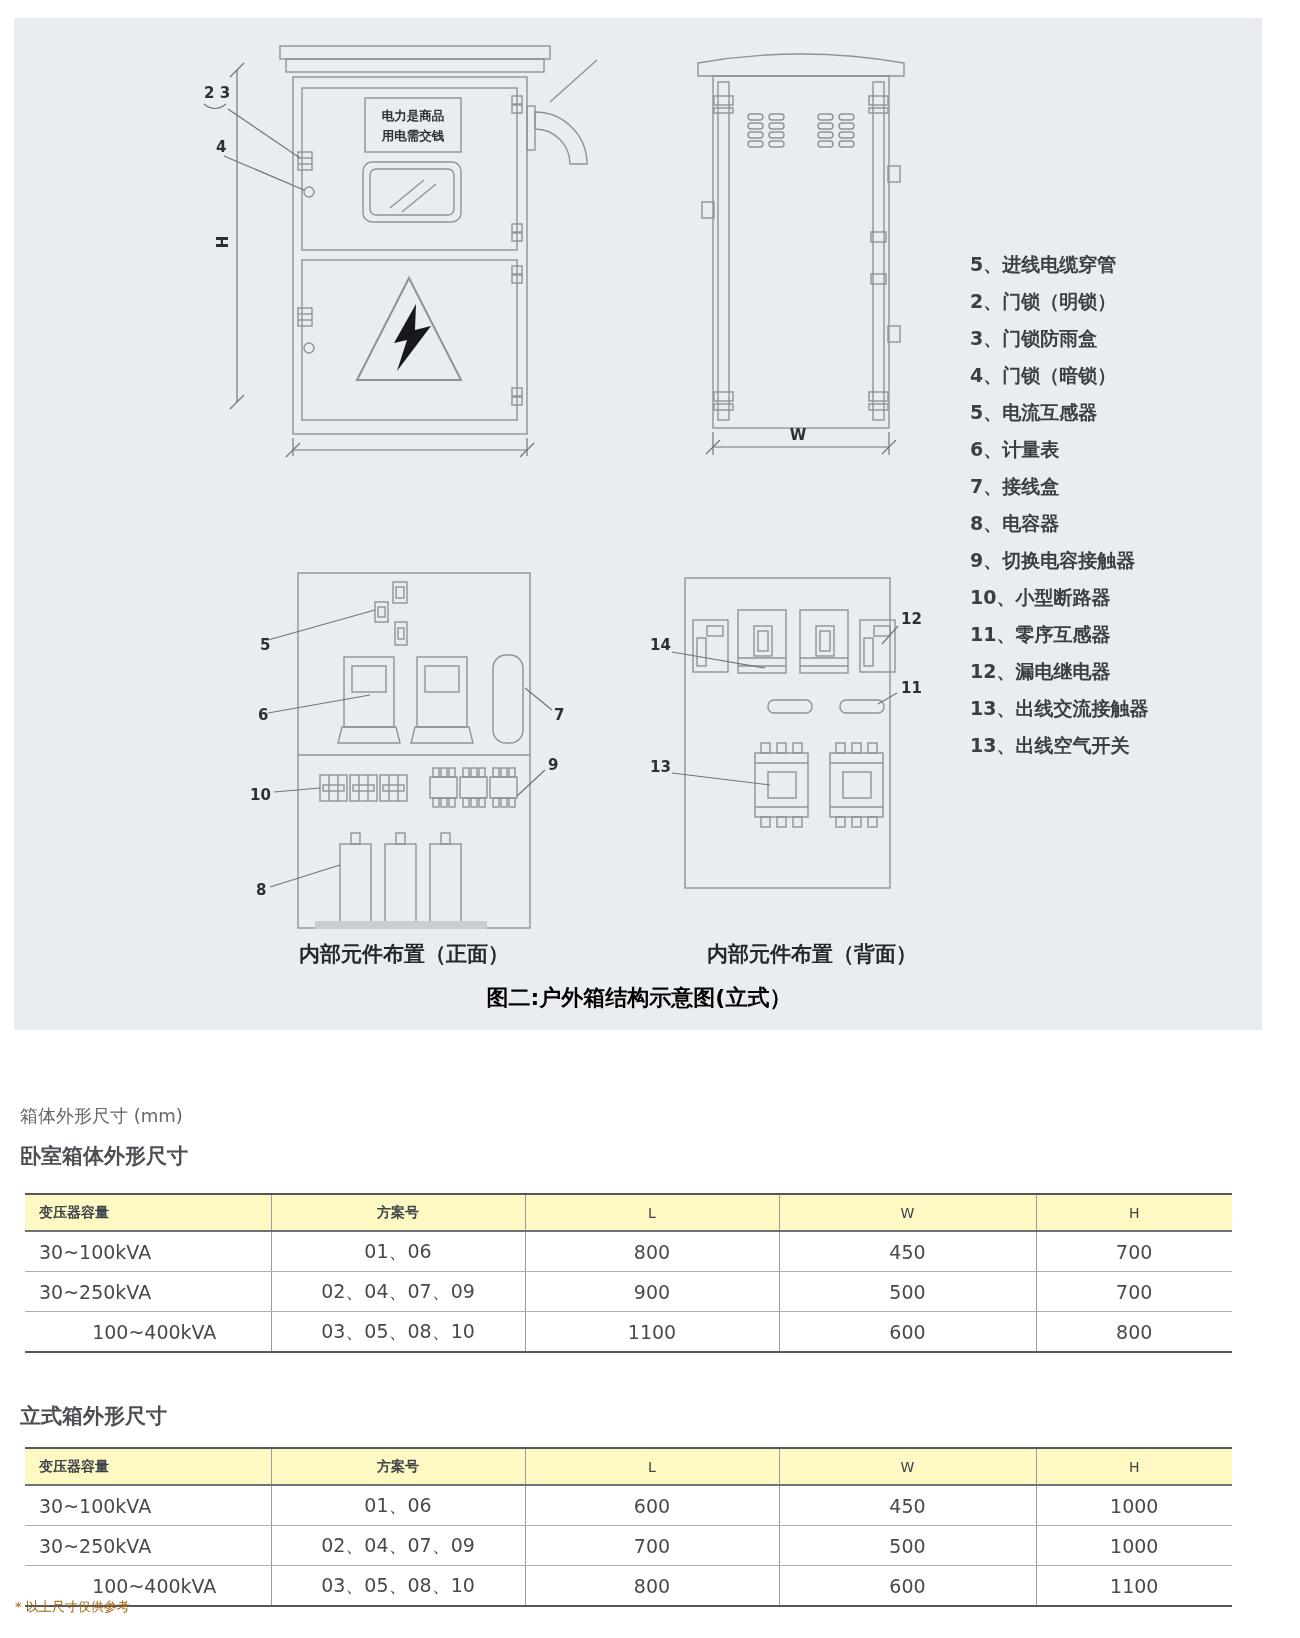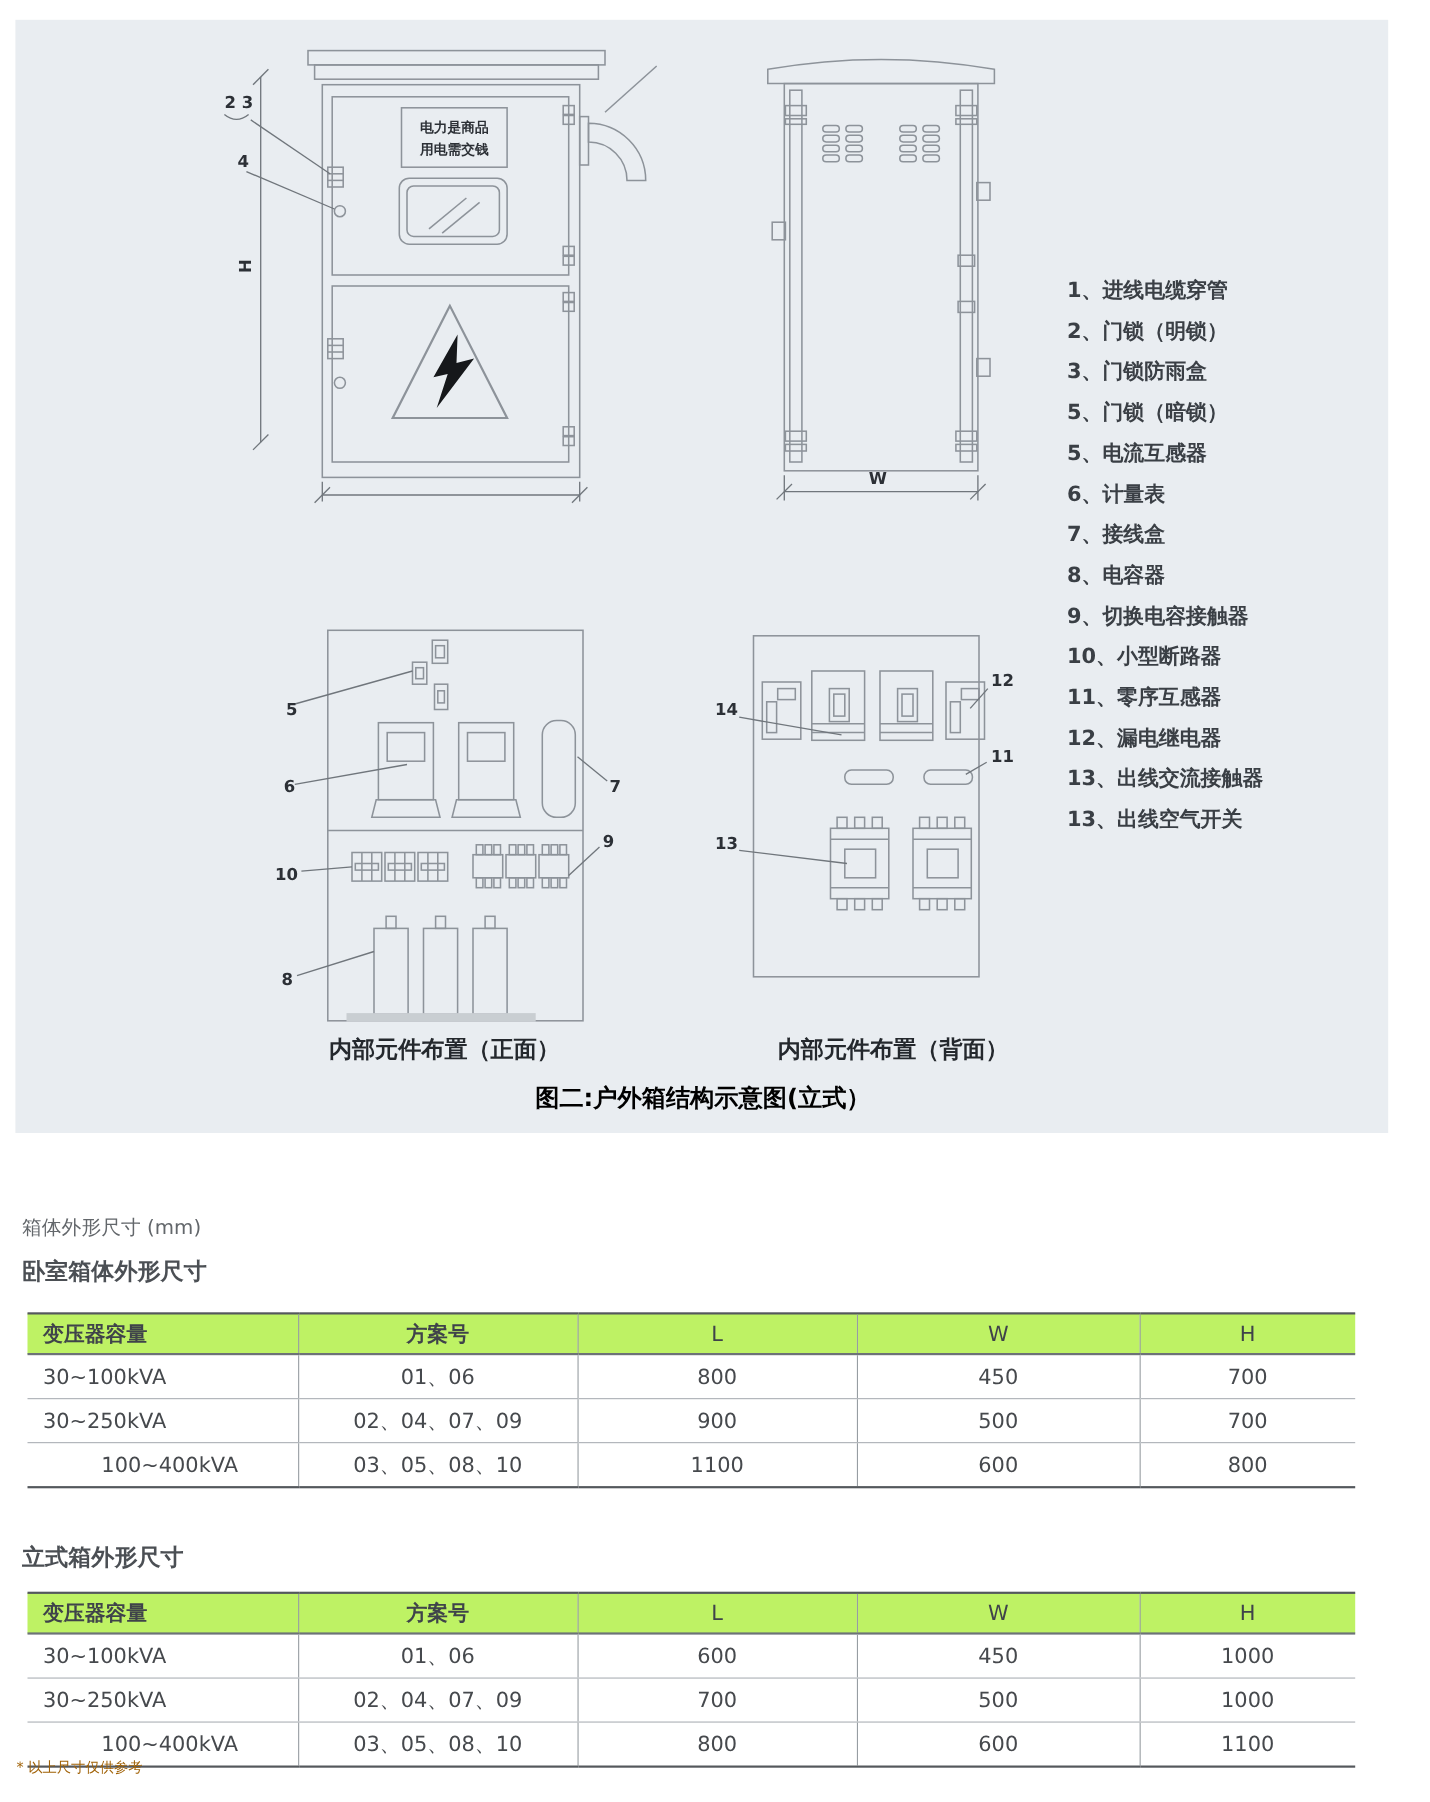--- a/index.html
+++ b/index.html
@@ -38,23 +38,23 @@
   .dims-sub { font-size:21px; color:#4b4f54;font-weight:bold; }
   .sub1 { left:20px; top:1142px; }
   .sub2 { left:20px; top:1402px; }
   table.dims {
     position:absolute; border-collapse:collapse; table-layout:fixed;
     width:1207px; left:25px; font-size:19px; color:#46494d;
   }
   .t1 { top:1193px; }
   .t2 { top:1447px; }
   table.dims th {
-    background:#bef264; font-weight:600; height:33px;
+    background:#fef9c3; font-weight:600; height:33px;
     border-top:2px solid #54585c; border-bottom:2px solid #6d7277;
-    text-align:center; color:#3f434a; font-size:19px;
+    text-align:center; color:#3f434a; font-size:14px;
   }
   table.dims th.lt { font-weight:500; }
   table.dims td { height:37px; border-bottom:1px solid #abb0b5; text-align:center;margin-top:44px; }
   table.dims tr.last td { border-bottom:2px solid #54585c;text-align:center; }
   table.dims th:not(:first-child), table.dims td:not(:first-child) { border-left:1px solid #979da2; }
   table.dims th:first-child, table.dims td:first-child { text-align:left; padding-left:14px; }
   .footnote { left:15px; top:1598px; font-size:13px; color:#a16207; }
 </style>
 </head>
 <body>
@@ -317,24 +317,24 @@
       <line x1="258" y1="144" x2="277" y2="133"></line>
       <line x1="52" y1="213" x2="150" y2="225"></line>
     </g>
     <text x="30" y="90" class="callout">14</text>
     <text x="281" y="64" class="callout">12</text>
     <text x="281" y="133" class="callout">11</text>
     <text x="30" y="212" class="callout">13</text>
   </svg>
 
   <ul class="legend">
-    <li>1、进线电缆穿管</li>
+    <li>5、进线电缆穿管</li>
     <li>2、门锁（明锁）</li>
     <li>3、门锁防雨盒</li>
-    <li>5、门锁（暗锁）</li>
+    <li>4、门锁（暗锁）</li>
     <li>5、电流互感器</li>
     <li>6、计量表</li>
     <li>7、接线盒</li>
     <li>8、电容器</li>
     <li>9、切换电容接触器</li>
     <li>10、小型断路器</li>
     <li>11、零序互感器</li>
     <li>12、漏电继电器</li>
     <li>13、出线交流接触器</li>
     <li>13、出线空气开关</li>

